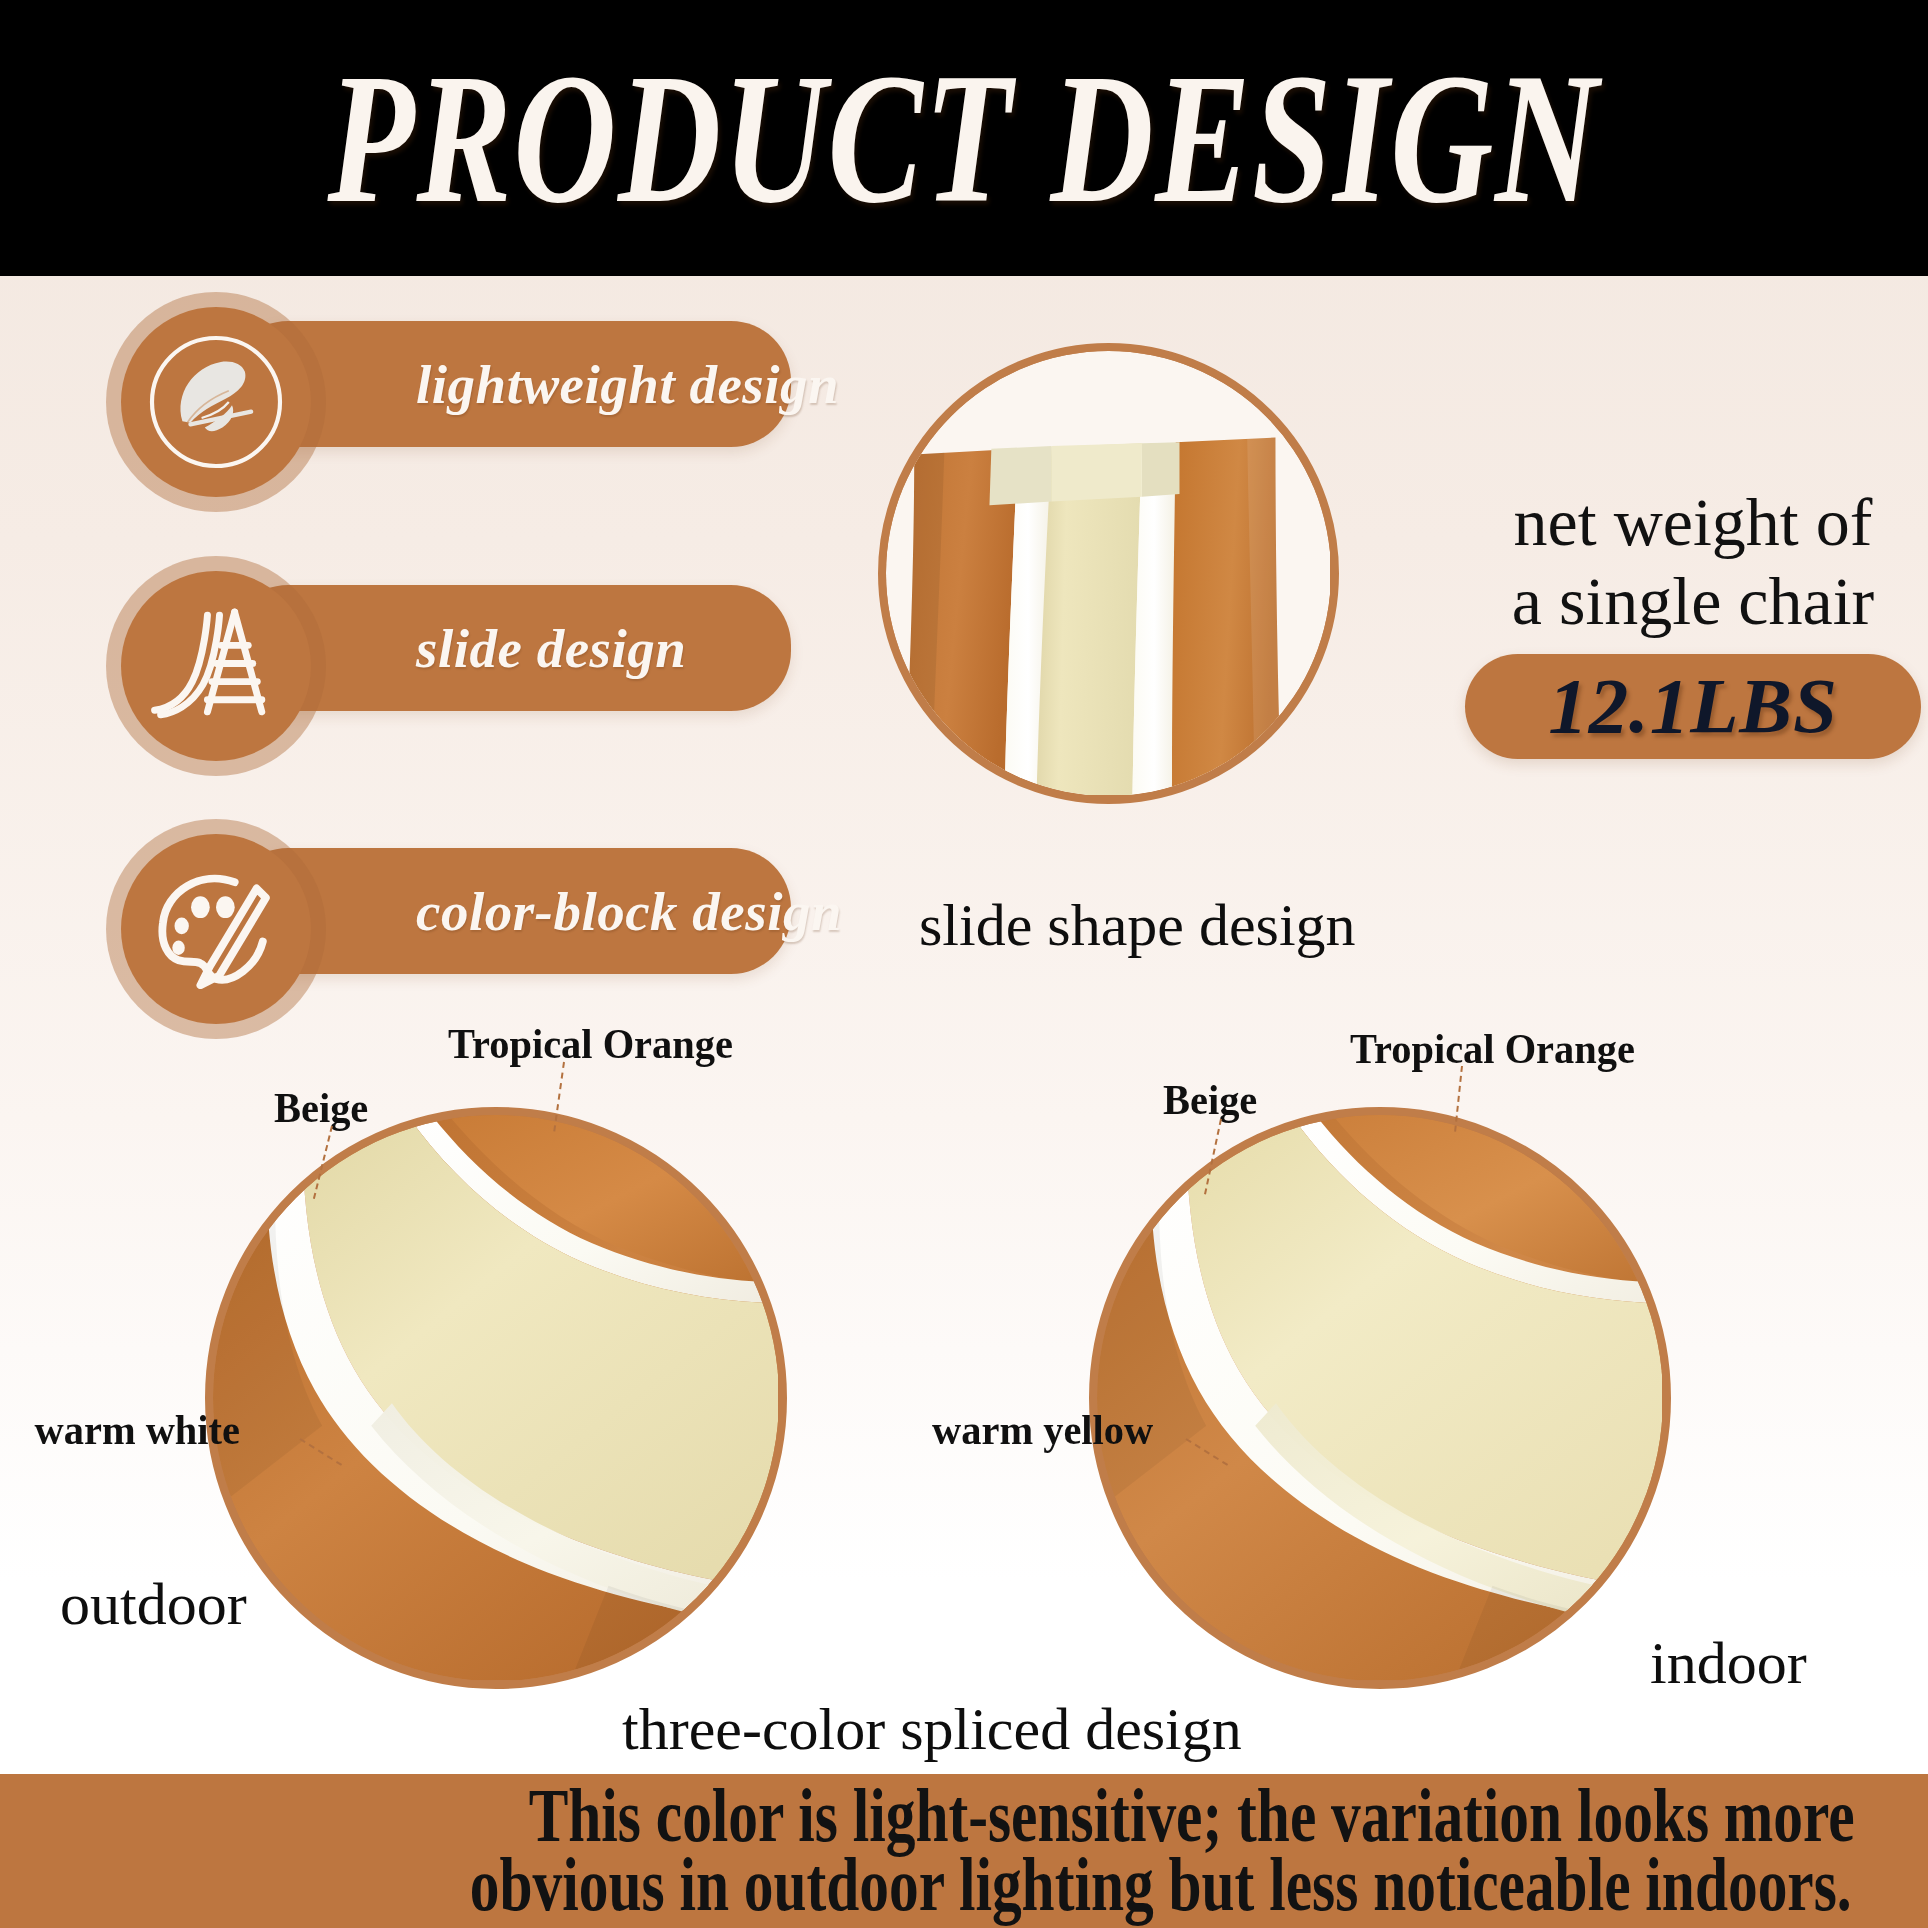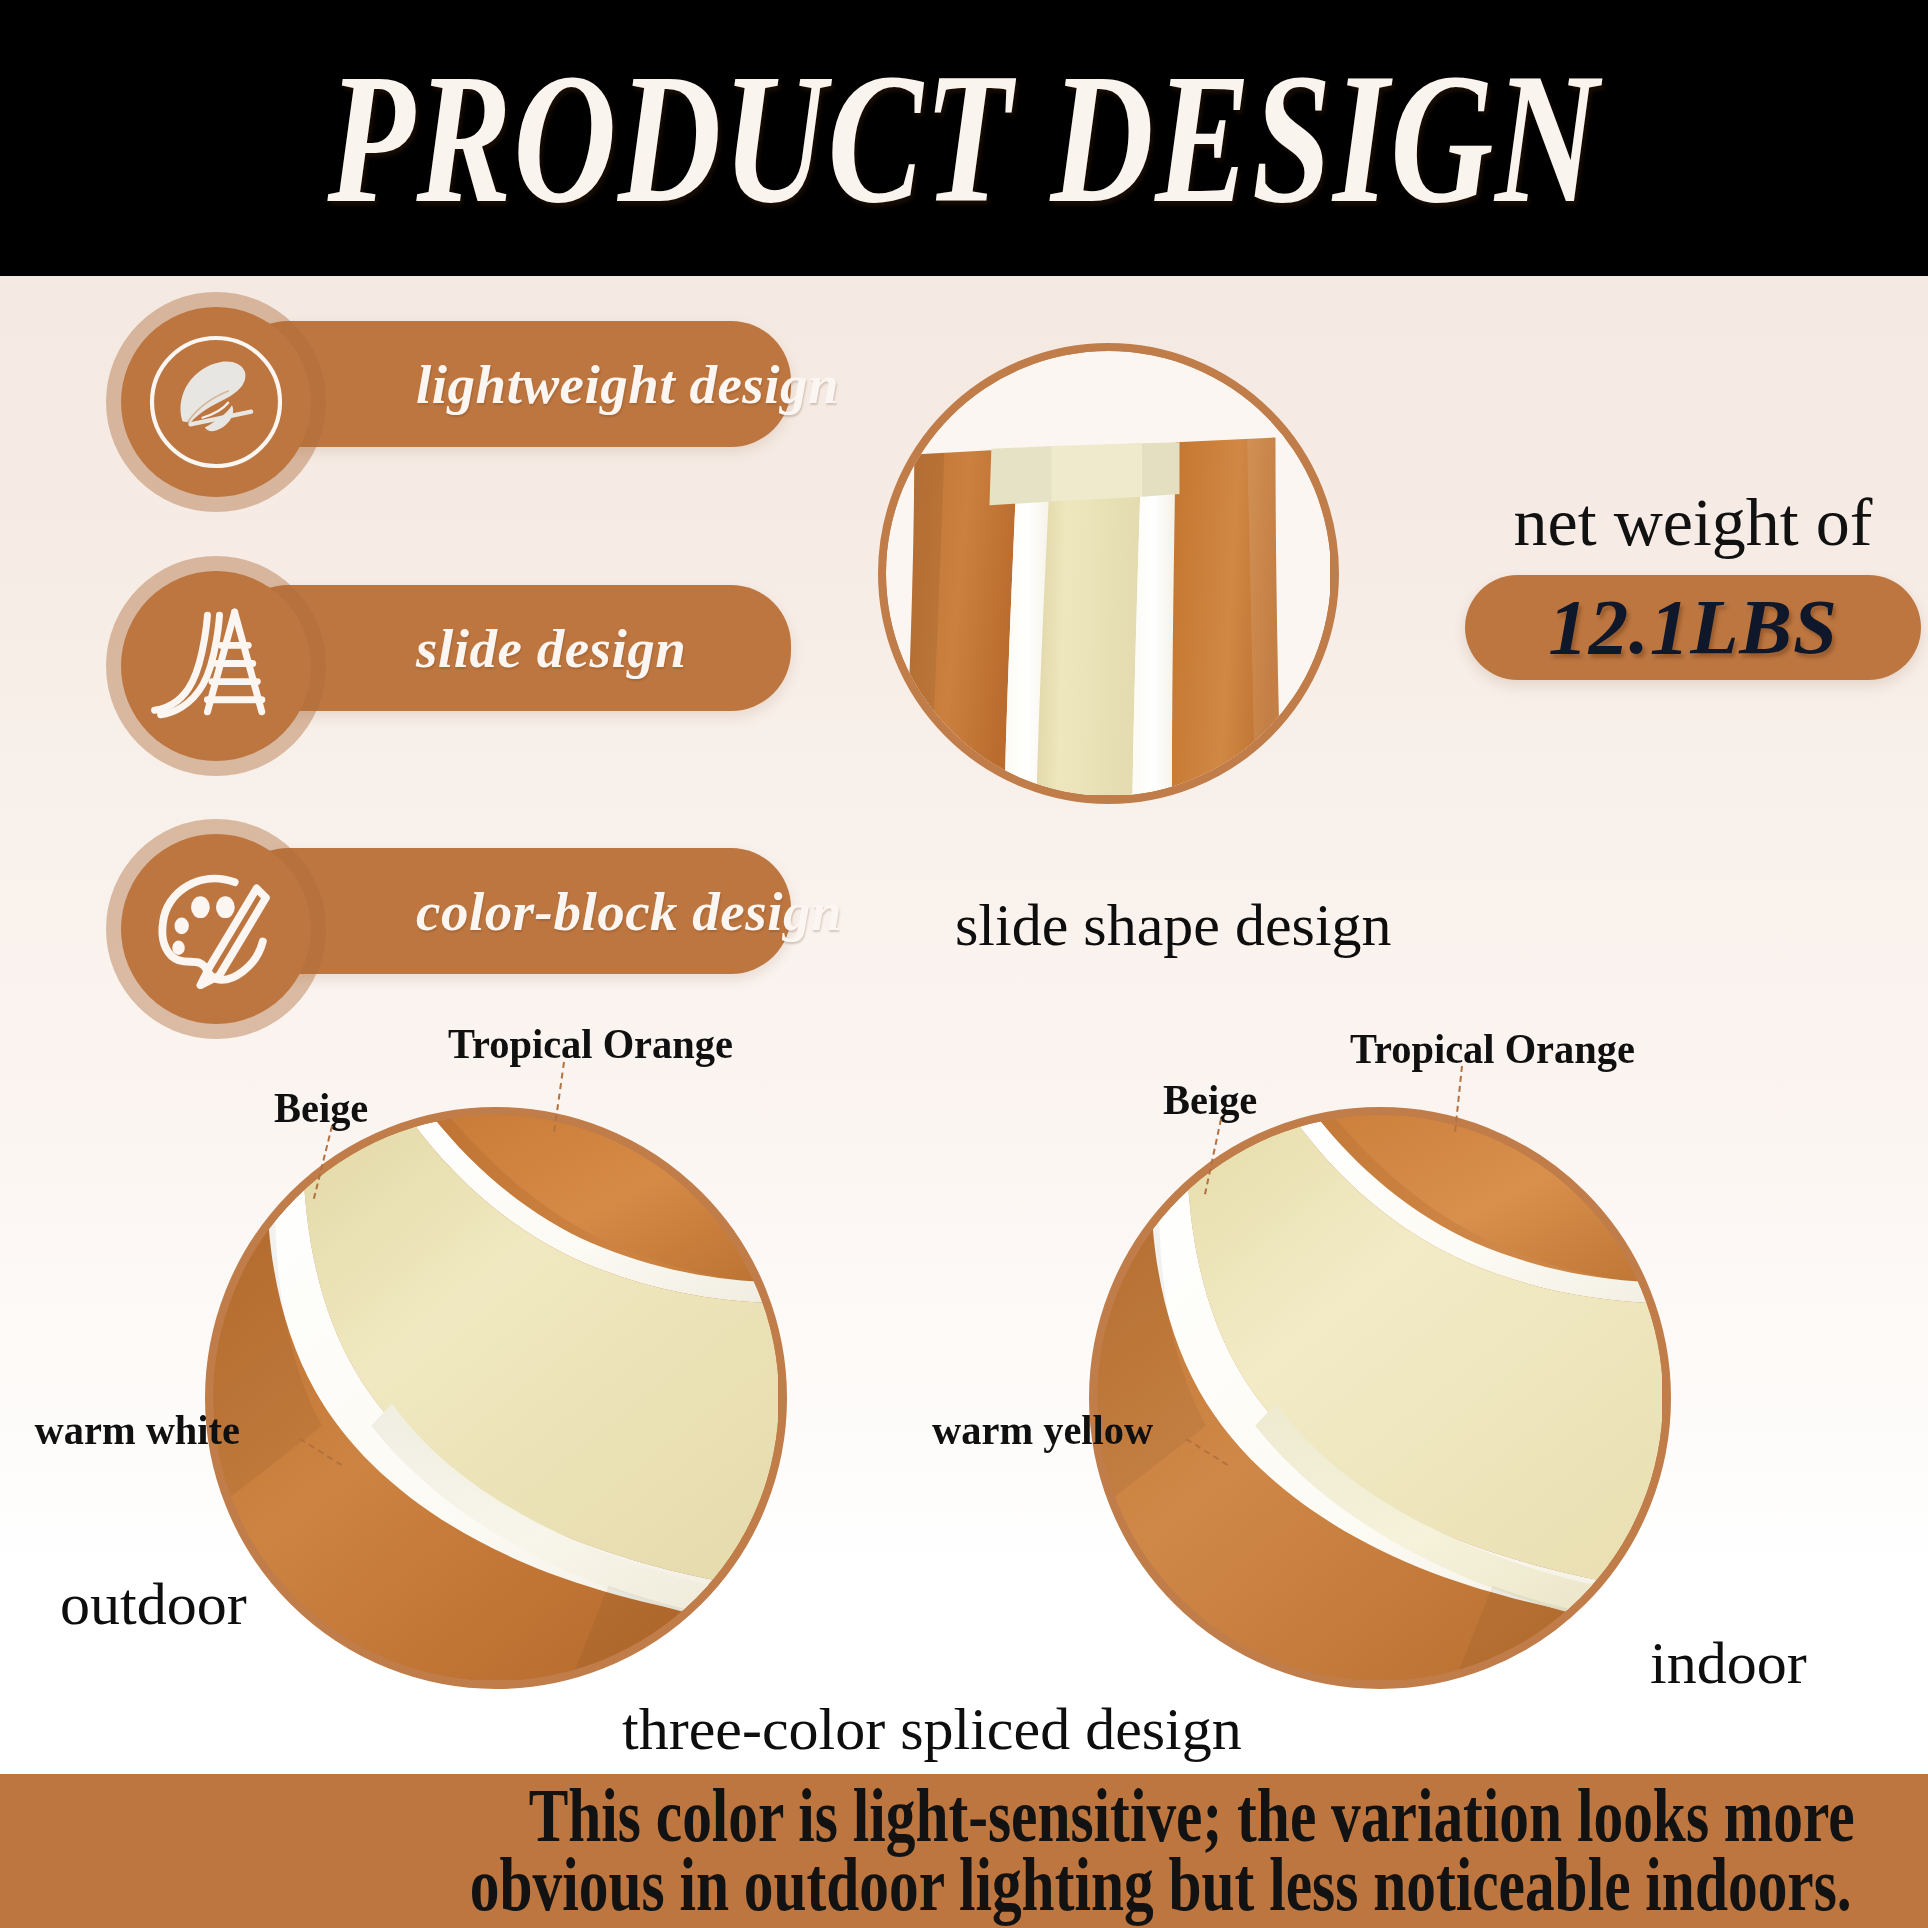--- a/index.html
+++ b/index.html
@@ -277,24 +277,25 @@
 
       <path d="M112 104 L176 101 L176 160 L110 164 Z" fill="#e6e2c6"></path>
       <path d="M272 98 L312 97 L312 152 L272 155 Z" fill="#e4dfc0"></path>
       <path d="M176 101 L272 98 L272 155 L176 160 Z" fill="#efeacb"></path>
 
       <path d="M30 110 L62 108 C58 230 52 350 48 472 L20 472 C26 330 30 210 30 110 Z" fill="#000" opacity="0.07"></path>
       <path d="M384 93 L414 92 C414 210 416 340 420 472 L392 472 C390 340 386 210 384 93 Z" fill="#fff" opacity="0.10"></path>
     </svg>
   </div>
 </div>
-<div class="caption" style="left:919px; top:891px;margin-left:36px;">slide shape design</div>
+<div class="caption" style="left:919px; top:891px;">slide shape design</div>
 
 <div class="weight-block">
   <div class="weight-line">net weight of</div>
+  <div class="weight-line">a single chair</div>
   <div class="weight-pill">
     <span class="weight-value">12.1LBS</span>
   </div>
 </div>
 
 <div class="photo-circle" style="left:205px; top:1107px; width:582px; height:582px;">
   <div class="inner">
     <svg width="565" height="565" viewBox="0 0 600 600" preserveAspectRatio="none">
       <defs>
         <linearGradient id="oOrange" x1="0.1" y1="0" x2="0.9" y2="1">

